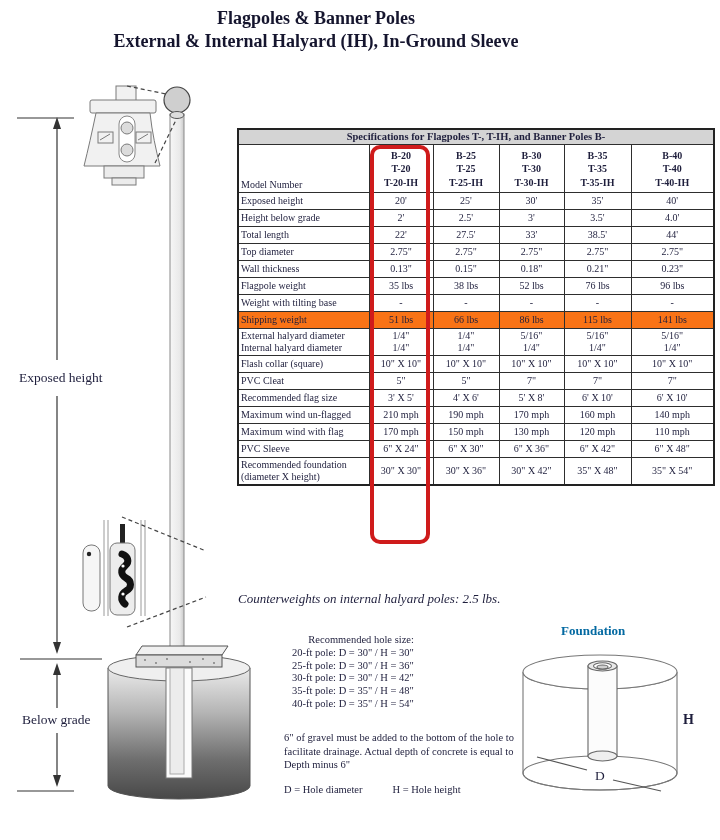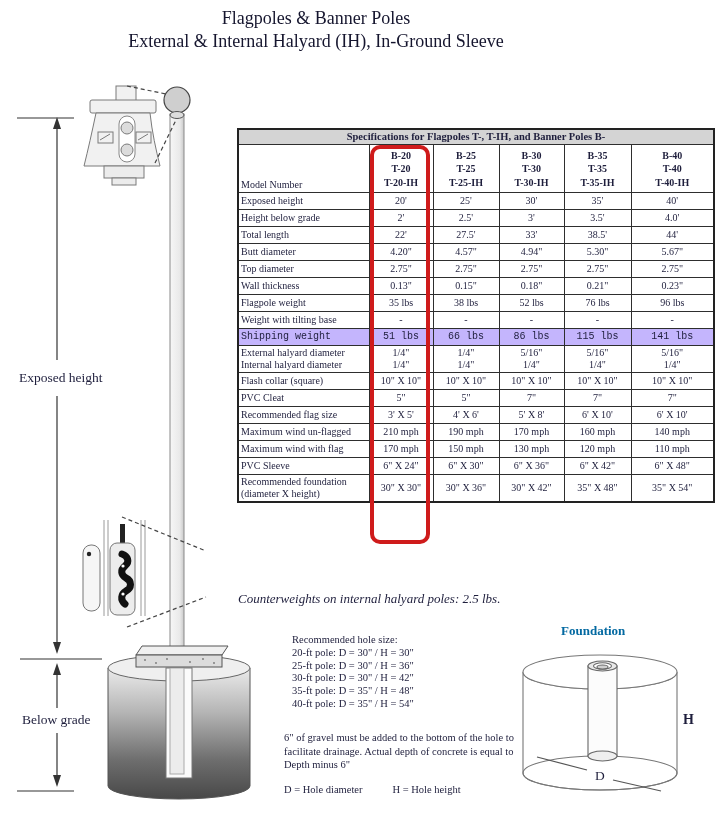--- a/index.html
+++ b/index.html
@@ -3,43 +3,43 @@
 <meta charset="utf-8">
 <style>
   * { box-sizing: border-box; }
   html,body { margin:0; padding:0; }
   body {
     width:720px; height:840px; position:relative; overflow:hidden;
     background:#ffffff; color:#1e1e3c;
     font-family:"Liberation Serif", serif;
   }
   .title-block { position:absolute; top:7px; left:0; width:632px; text-align:center;
-    font-weight:normal; color:#15152e; line-height:1.28; }
+    font-weight:bold; color:#15152e; line-height:1.28; }
   .title-line1 { font-size:18px; }
   .title-line2 { font-size:18px; }
 
   
   .table-wrap { position:absolute; left:237px; top:88px; width:477px;margin-top:40px; }
   table.spec { border-collapse:collapse; width:477px; table-layout:fixed;
     font-size:10px; color:#1e1e3c; border:2px solid #222; }
   table.spec td { border:1px solid #2e2e2e; padding:1px 2px; height:17px;
     vertical-align:middle; white-space:pre-line; line-height:1.18; }
   tr.caption-row td { background:#d4d4d4; font-weight:bold; text-align:center;
     font-size:10.5px; height:15px; }
   tr.model-row td { font-weight:bold; text-align:center; height:48px; line-height:1.35; }
   tr.model-row td.model-lbl { font-weight:normal; text-align:left; vertical-align:bottom; }
   td.lbl { text-align:left; }
   td.val { text-align:center; }
-  tr.shaded td { background:#c4b5fd;font-family:Liberation Mono, monospace; }
+  tr.shaded td { background:#f97316; }
   .highlight-box { position:absolute; border:4px solid #cf1b1b; border-radius:10px;
     pointer-events:none; background:transparent; }
 
   
   .counterweights { position:absolute; left:238px; top:591px; font-size:13px;font-style:italic; }
-  .holes { position:absolute; left:292px; top:634px; font-size:10.5px; line-height:12.8px; }
+  .holes { position:absolute; left:292px; top:634px; font-size:10.5px; line-height:12.8px;text-align:right; }
   .gravel { position:absolute; left:284px; top:731px; width:232px; font-size:10.5px; line-height:13.5px; }
   .legend { position:absolute; left:284px; top:784px; font-size:10.5px; }
   .legend .h-leg { margin-left:30px; }
   .foundation-title { position:absolute; left:561px; top:623px; font-weight:bold; font-size:13px; color:#0369a1; }
 
   
   .left-diagram { position:absolute; left:0; top:80px; width:260px; height:760px; }
   .foundation-svg { position:absolute; left:505px; top:645px; width:205px; height:165px; }
   svg text { font-family:"Liberation Serif", serif; fill:#1e1e3c; }
 </style>
@@ -197,28 +197,20 @@
         </tr>
         <tr>
           <td class="lbl">Total length</td>
           <td class="val">22'</td>
           <td class="val">27.5'</td>
           <td class="val">33'</td>
           <td class="val">38.5'</td>
           <td class="val">44'</td>
         </tr>
         <tr>
-          <td class="lbl">Butt diameter</td>
-          <td class="val">4.20"</td>
-          <td class="val">4.57"</td>
-          <td class="val">4.94"</td>
-          <td class="val">5.30"</td>
-          <td class="val">5.67"</td>
-        </tr>
-        <tr>
           <td class="lbl">Top diameter</td>
           <td class="val">2.75"</td>
           <td class="val">2.75"</td>
           <td class="val">2.75"</td>
           <td class="val">2.75"</td>
           <td class="val">2.75"</td>
         </tr>
         <tr>
           <td class="lbl">Wall thickness</td>
           <td class="val">0.13"</td>

